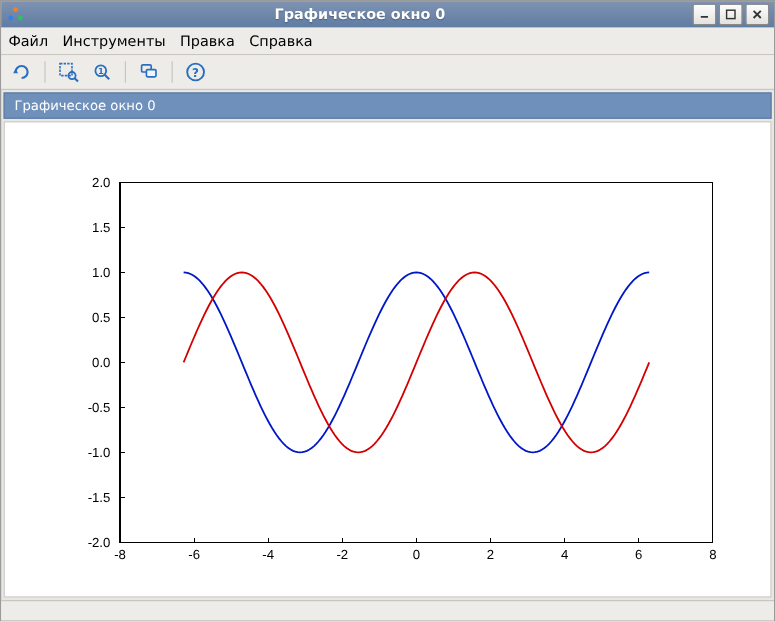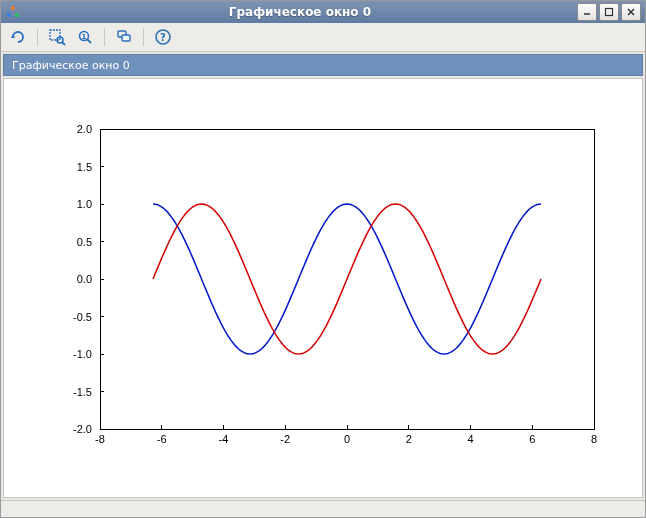--- a/index.html
+++ b/index.html
@@ -58,20 +58,26 @@
         </svg>
     </div>
     <div class="win-btn">
       <svg width="10" height="10">
           <line x1="2" y1="2" x2="8" y2="8" stroke="#333" stroke-width="1.5"></line>
           <line x1="8" y1="2" x2="2" y2="8" stroke="#333" stroke-width="1.5"></line>
         </svg>
     </div>
   </div>
 
+  <div class="menubar">
+    <span class="menu-item">Файл</span>
+    <span class="menu-item">Инструменты</span>
+    <span class="menu-item">Правка</span>
+    <span class="menu-item">Справка</span>
+  </div>
 
   <div class="toolbar">
     <div class="tb-btn">
       <svg width="18" height="18" viewBox="0 0 18 18">
         <path d="M4 9 A5 5 0 1 1 9 14" fill="none" stroke="#2a6fbf" stroke-width="1.8"></path>
         <polygon points="2,10 6,10 4,6" fill="#2a6fbf"></polygon>
       </svg>
     </div>
     <div class="tb-sep"></div>
     <div class="tb-btn">

